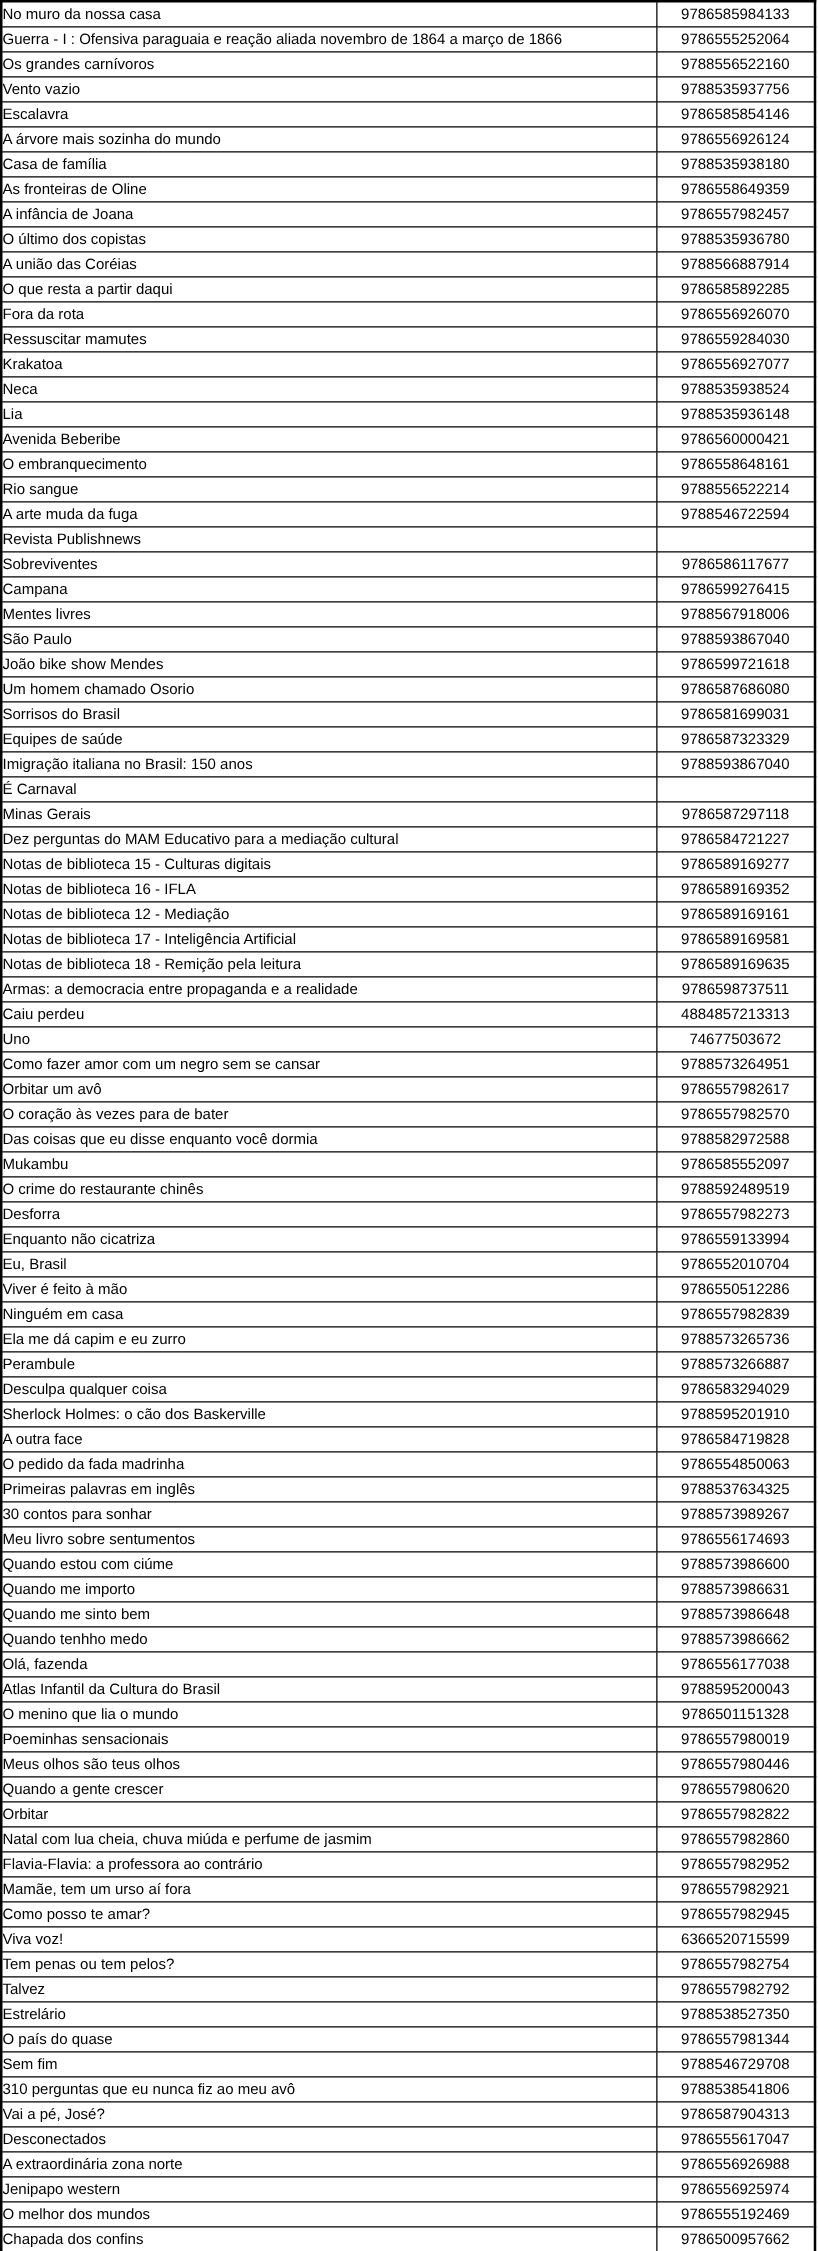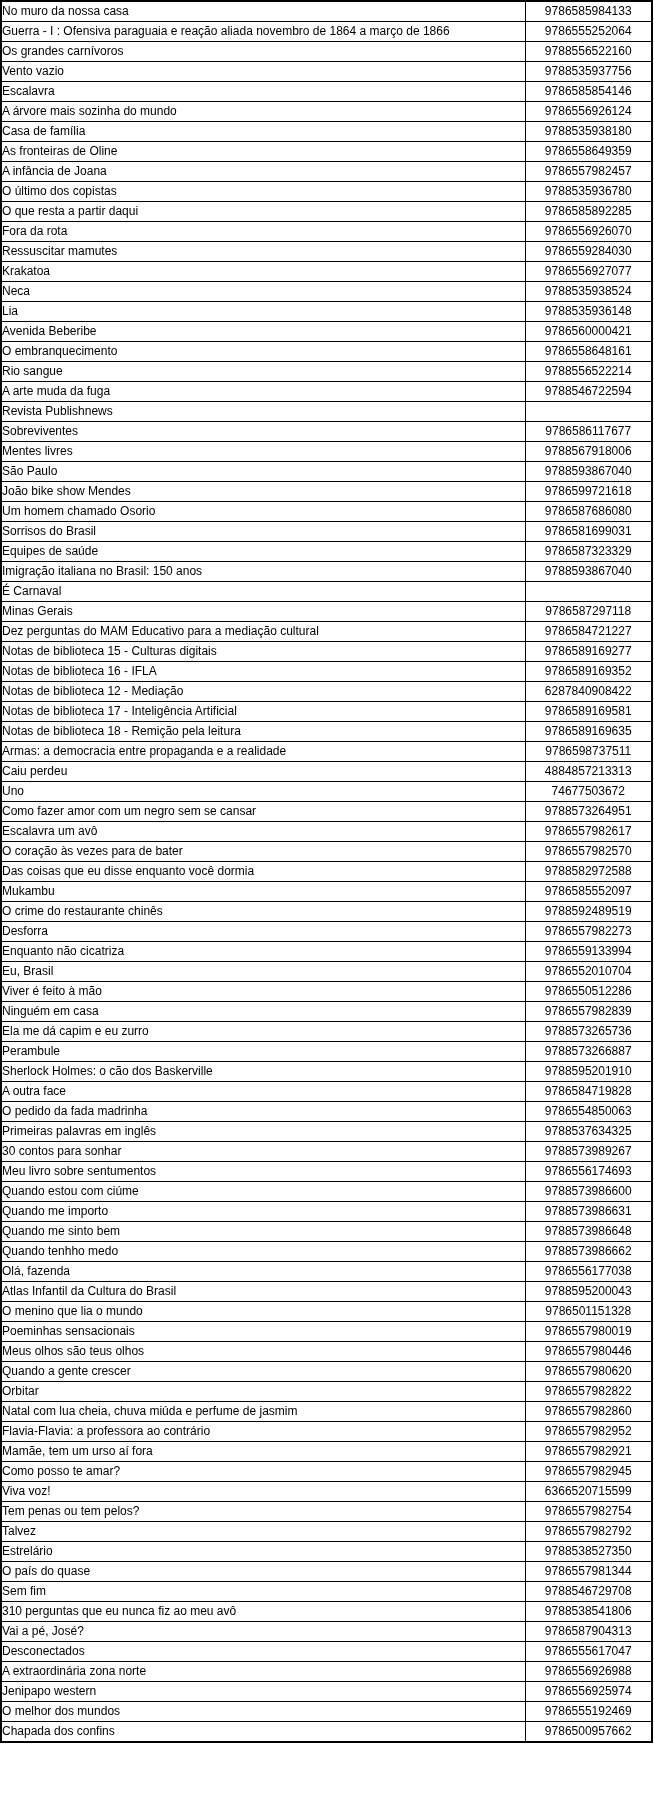--- a/index.html
+++ b/index.html
@@ -85,20 +85,24 @@
         </tr>
         <tr>
           <td class="title-cell">A infância de Joana</td>
           <td class="isbn-cell">9786557982457</td>
         </tr>
         <tr>
           <td class="title-cell">O último dos copistas</td>
           <td class="isbn-cell">9788535936780</td>
         </tr>
         <tr>
+          <td class="title-cell">A união das Coréias</td>
+          <td class="isbn-cell">9788566887914</td>
+        </tr>
+        <tr>
           <td class="title-cell">O que resta a partir daqui</td>
           <td class="isbn-cell">9786585892285</td>
         </tr>
         <tr>
           <td class="title-cell">Fora da rota</td>
           <td class="isbn-cell">9786556926070</td>
         </tr>
         <tr>
           <td class="title-cell">Ressuscitar mamutes</td>
           <td class="isbn-cell">9786559284030</td>
@@ -133,20 +137,24 @@
         </tr>
         <tr>
           <td class="title-cell">Revista Publishnews</td>
           <td class="isbn-cell"></td>
         </tr>
         <tr>
           <td class="title-cell">Sobreviventes</td>
           <td class="isbn-cell">9786586117677</td>
         </tr>
         <tr>
+          <td class="title-cell">Campana</td>
+          <td class="isbn-cell">9786599276415</td>
+        </tr>
+        <tr>
           <td class="title-cell">Mentes livres</td>
           <td class="isbn-cell">9788567918006</td>
         </tr>
         <tr>
           <td class="title-cell">São Paulo</td>
           <td class="isbn-cell">9788593867040</td>
         </tr>
         <tr>
           <td class="title-cell">João bike show Mendes</td>
           <td class="isbn-cell">9786599721618</td>
@@ -182,21 +190,21 @@
         <tr>
           <td class="title-cell">Notas de biblioteca 15 - Culturas digitais</td>
           <td class="isbn-cell">9786589169277</td>
         </tr>
         <tr>
           <td class="title-cell">Notas de biblioteca 16 - IFLA</td>
           <td class="isbn-cell">9786589169352</td>
         </tr>
         <tr>
           <td class="title-cell">Notas de biblioteca 12 - Mediação</td>
-          <td class="isbn-cell">6287840908422</td>
+          <td class="isbn-cell">9786589169161</td>
         </tr>
         <tr>
           <td class="title-cell">Notas de biblioteca 17 - Inteligência Artificial</td>
           <td class="isbn-cell">9786589169581</td>
         </tr>
         <tr>
           <td class="title-cell">Notas de biblioteca 18 - Remição pela leitura</td>
           <td class="isbn-cell">9786589169635</td>
         </tr>
         <tr>
@@ -209,21 +217,21 @@
         </tr>
         <tr>
           <td class="title-cell">Uno</td>
           <td class="isbn-cell">74677503672</td>
         </tr>
         <tr>
           <td class="title-cell">Como fazer amor com um negro sem se cansar</td>
           <td class="isbn-cell">9788573264951</td>
         </tr>
         <tr>
-          <td class="title-cell">Escalavra um avô</td>
+          <td class="title-cell">Orbitar um avô</td>
           <td class="isbn-cell">9786557982617</td>
         </tr>
         <tr>
           <td class="title-cell">O coração às vezes para de bater</td>
           <td class="isbn-cell">9786557982570</td>
         </tr>
         <tr>
           <td class="title-cell">Das coisas que eu disse enquanto você dormia</td>
           <td class="isbn-cell">9788582972588</td>
         </tr>
@@ -255,20 +263,24 @@
           <td class="title-cell">Ninguém em casa</td>
           <td class="isbn-cell">9786557982839</td>
         </tr>
         <tr>
           <td class="title-cell">Ela me dá capim e eu zurro</td>
           <td class="isbn-cell">9788573265736</td>
         </tr>
         <tr>
           <td class="title-cell">Perambule</td>
           <td class="isbn-cell">9788573266887</td>
+        </tr>
+        <tr>
+          <td class="title-cell">Desculpa qualquer coisa</td>
+          <td class="isbn-cell">9786583294029</td>
         </tr>
         <tr>
           <td class="title-cell">Sherlock Holmes: o cão dos Baskerville</td>
           <td class="isbn-cell">9788595201910</td>
         </tr>
         <tr>
           <td class="title-cell">A outra face</td>
           <td class="isbn-cell">9786584719828</td>
         </tr>
         <tr>

